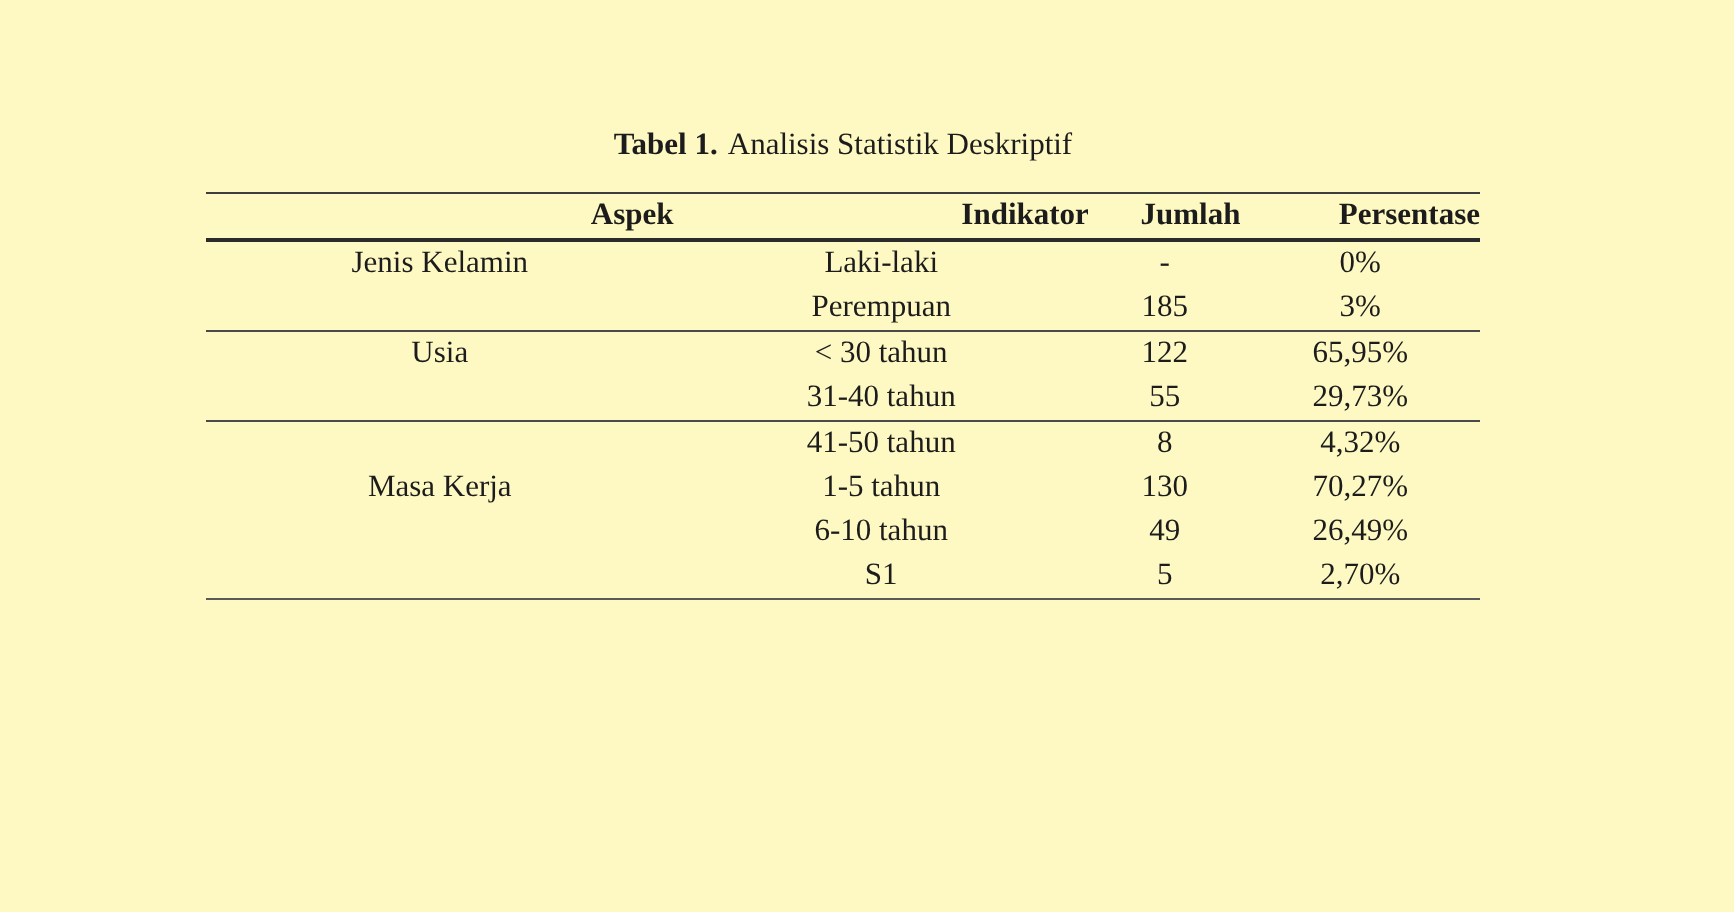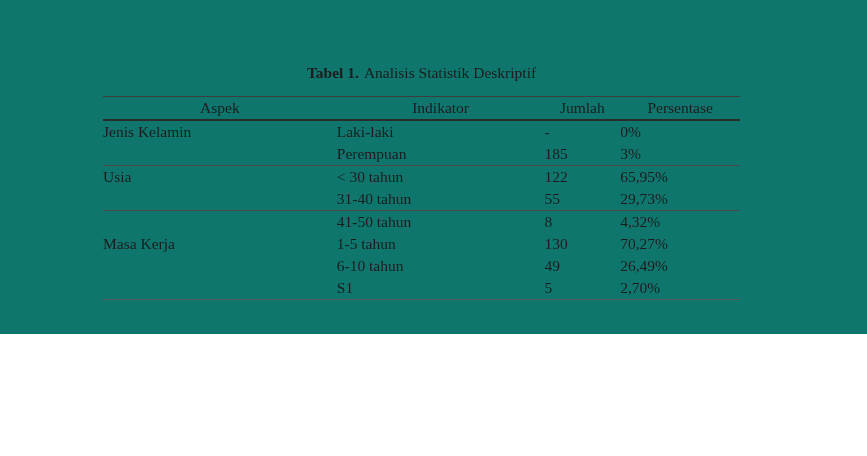--- a/index.html
+++ b/index.html
@@ -3,22 +3,22 @@
 <meta charset="utf-8">
 <style>
   html, body {
     margin: 0;
     padding: 0;
     background: #ffffff;
   }
   .page {
     position: relative;
     width: 867px;
-    height: 334px;
-    background: #0f766e;
+    height: 456px;
+    background: #fef9c3;
     font-family: "Liberation Serif", "DejaVu Serif", serif;
     color: #1c1c1c;
     overflow: hidden;
   }
   .caption {
     position: absolute;
     top: 63px;
     left: 103px;
     width: 637px;
     text-align: center;
@@ -42,29 +42,30 @@
   col.c-aspek      { width: 36.7%; }
   col.c-indikator  { width: 32.6%; }
   col.c-jumlah     { width: 11.9%; }
   col.c-persentase { width: 18.8%; }
 
   thead tr {
     border-top: 1.6px solid #3d3d3d;
     border-bottom: 2.4px solid #2b2b2b;
   }
   th {
-    font-weight: normal;
-    text-align: center;
+    font-weight: bold;
+    text-align: right;
     height: 22px;
     line-height: 22px;
     padding: 0;
     white-space: nowrap;
     overflow: hidden;
   }
   td {
+    text-align: center;
     height: 22px;
     line-height: 22px;
     padding: 0;
     white-space: nowrap;
     overflow: hidden;
   }
   tbody tr.rule-after {
     border-bottom: 1.6px solid #4a4a4a;
   }
   tbody tr:last-child {

